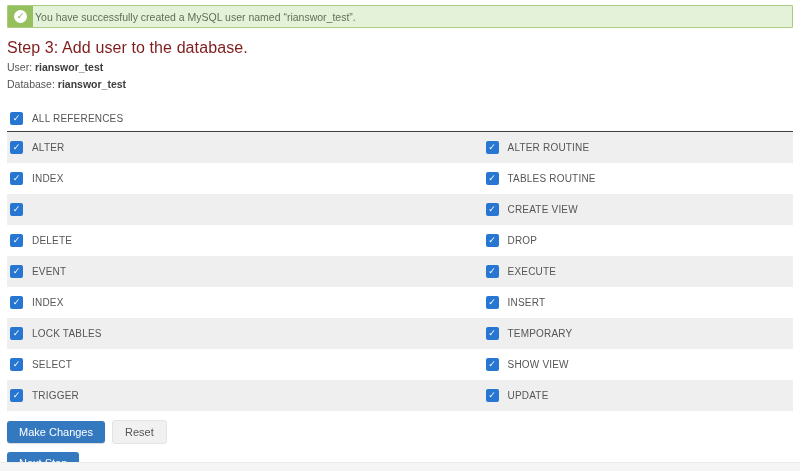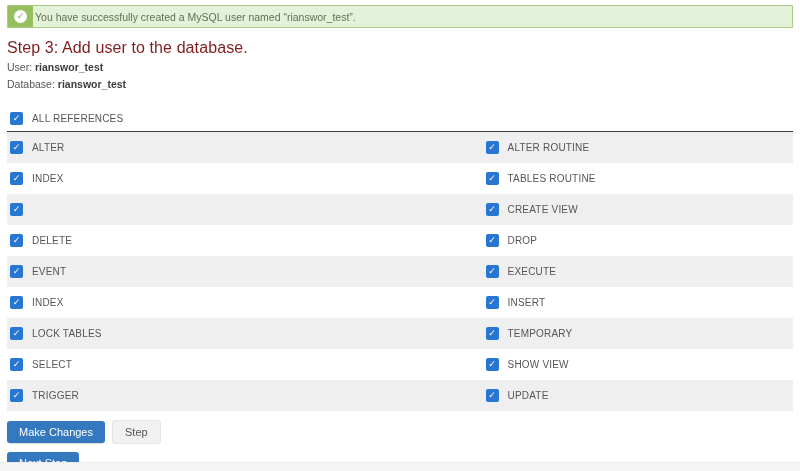--- a/index.html
+++ b/index.html
@@ -246,21 +246,21 @@
       </div>
       <div class="pcell right">
         <span class="cb">✓</span>
         <span class="cb-label">UPDATE</span>
       </div>
     </div>
   </div>
 
   <div class="btn-row">
     <button class="btn btn-primary">Make Changes</button>
-    <button class="btn btn-light">Step</button>
+    <button class="btn btn-light">Reset</button>
   </div>
 
   <div class="btn-row nextstep-row">
     <button class="btn btn-primary">Next Step</button>
   </div>
 
 </div>
 
 <div class="footer-strip"></div>
 

